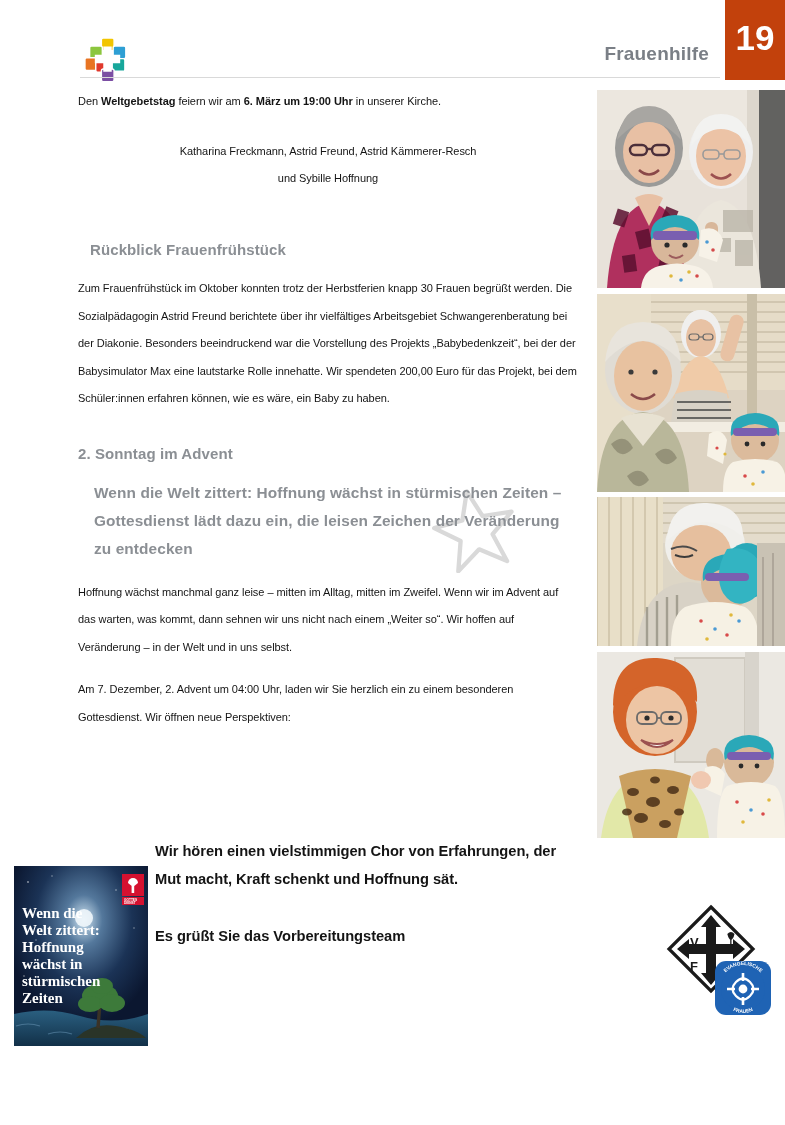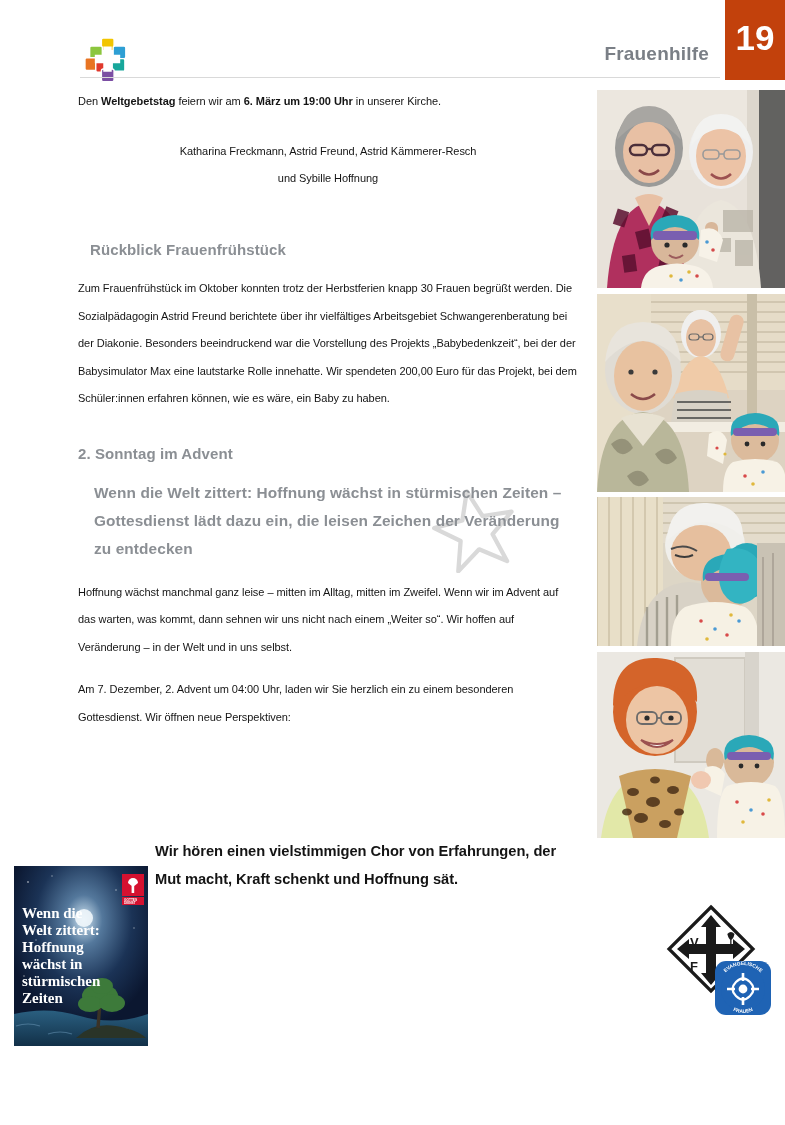--- a/index.html
+++ b/index.html
@@ -466,20 +466,21 @@
           <text x="110" y="38">DIENST</text>
         </g>
       </g>
     </svg>
   </div>
 
   <div class="wrapcol">
     <p class="body">Wir hören einen vielstimmigen Chor von Erfahrungen, der Mut macht, Kraft schenkt und Hoffnung sät.</p>
     <div class="gap-sm"></div>
     <div class="gap-sm"></div>
+    <p class="body">Es grüßt Sie das Vorbereitungsteam</p>
   </div>
 
   <div class="emblem">
     <svg viewBox="0 0 112 112" xmlns="http://www.w3.org/2000/svg">
 
       <g transform="translate(4,2)">
         <polygon points="44,2 86,44 44,86 2,44" fill="none" stroke="#1a1a1a" stroke-width="3.2"></polygon>
 
         <g fill="#1a1a1a">
           <path d="M44 10 l10 12 h-5 v46 h5 l-10 12 l-10 -12 h5 v-46 h-5z"></path>

